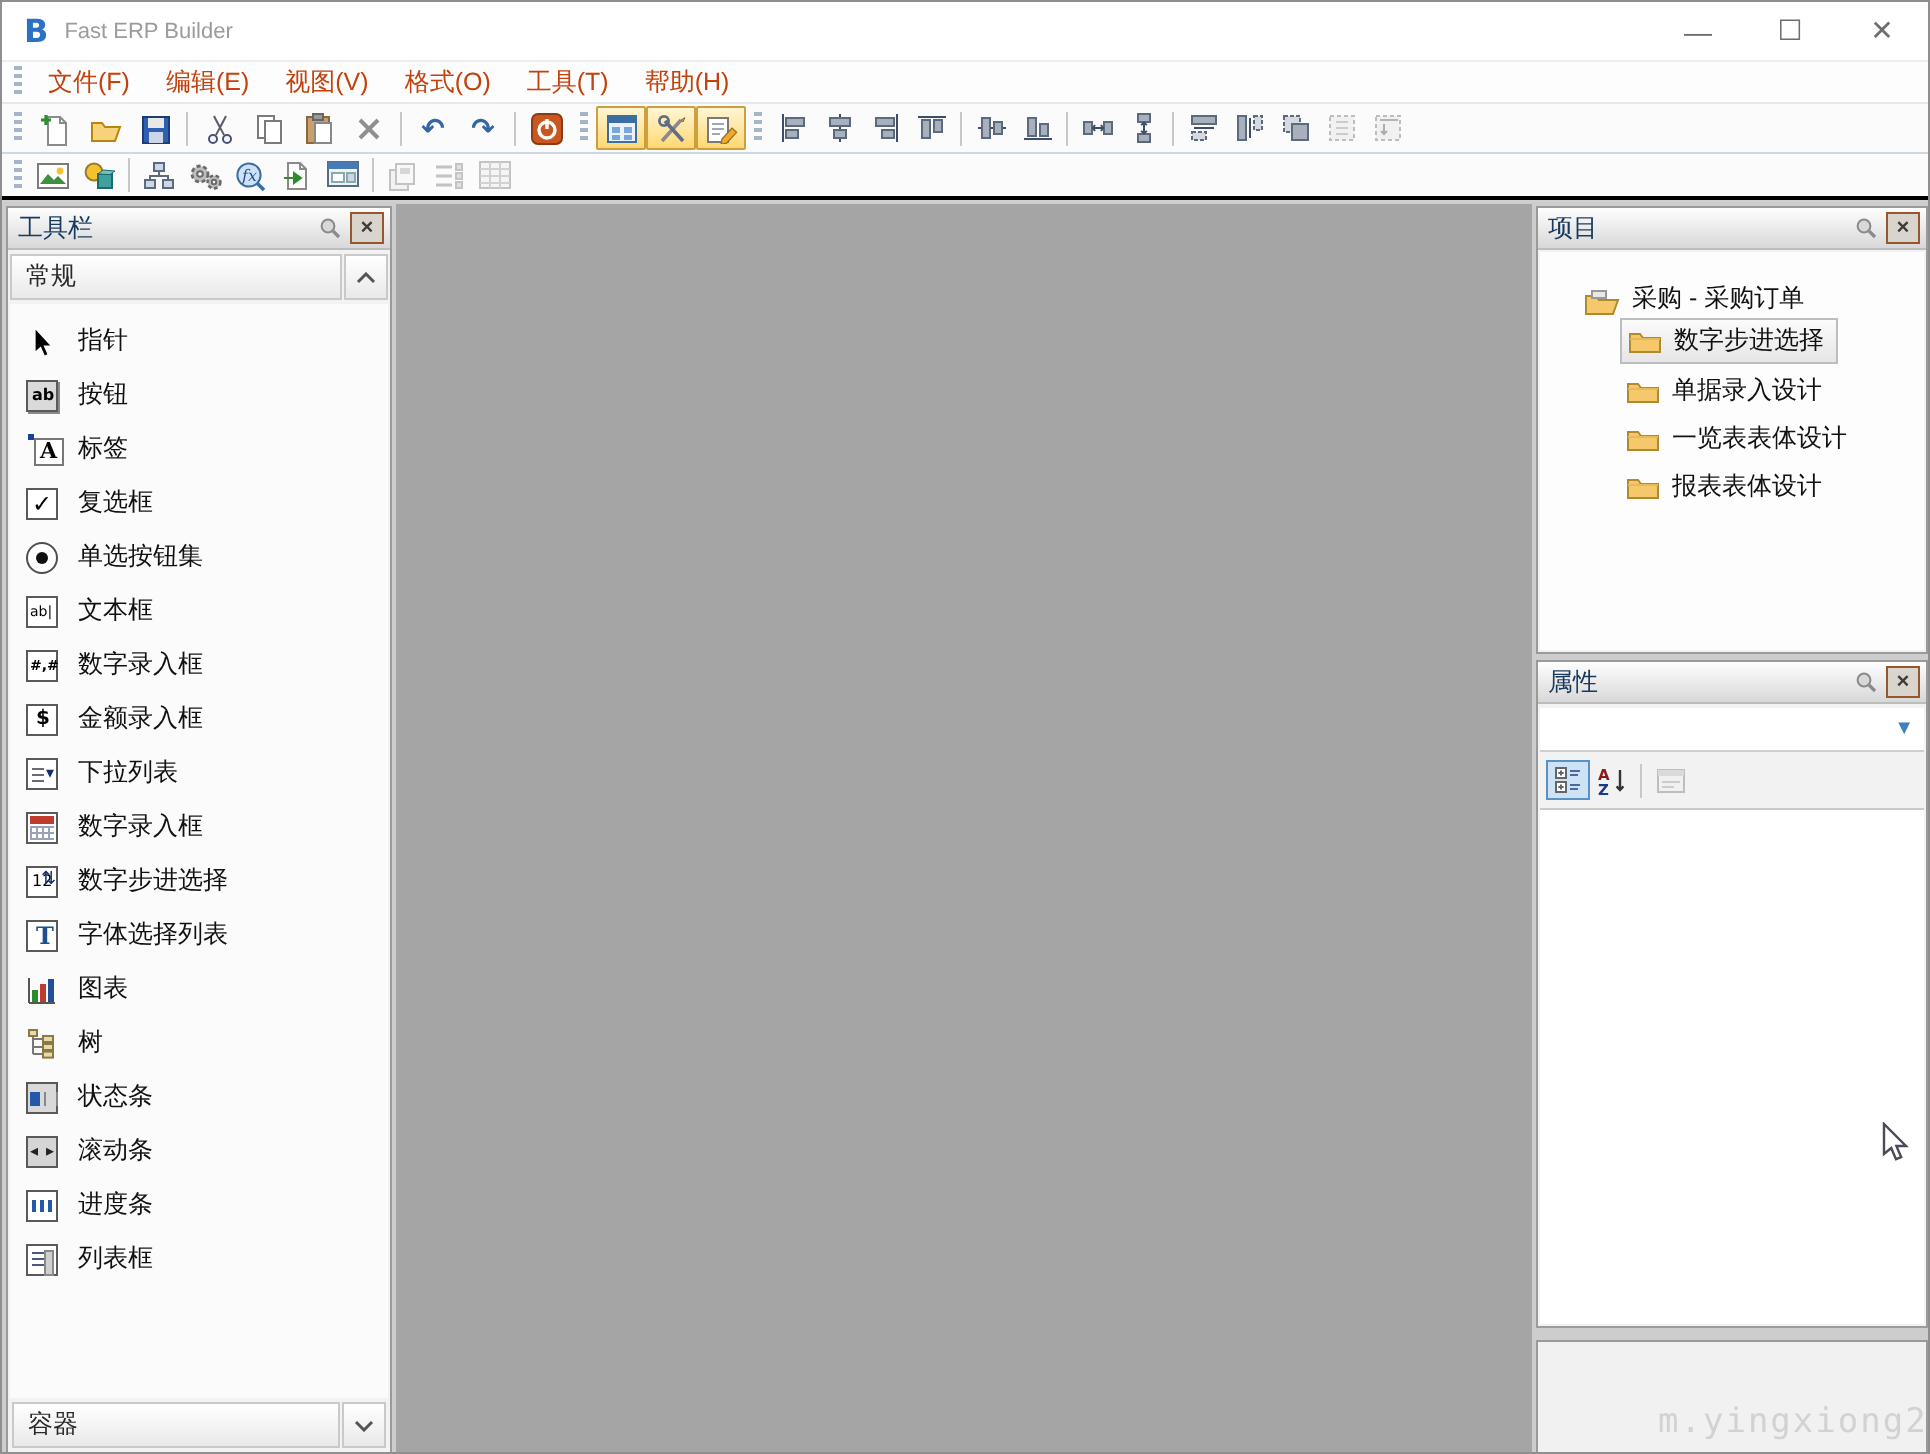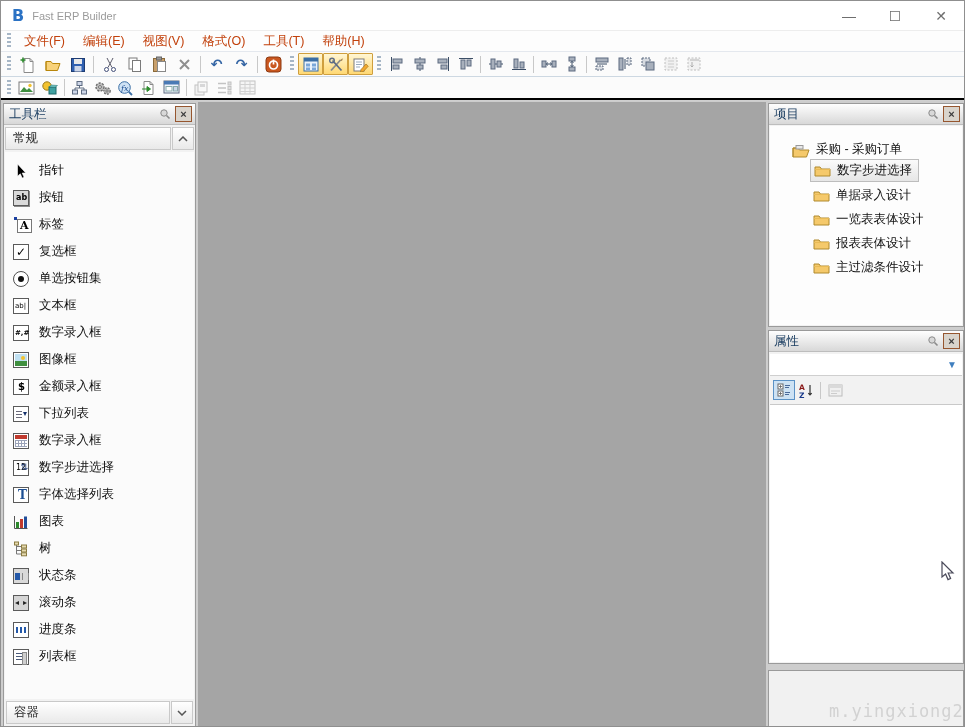--- a/index.html
+++ b/index.html
@@ -475,24 +475,20 @@
         </div>
         <div class="tool-row">
           <span class="ti tib i-text"></span>
           <span class="lbl">文本框</span>
         </div>
         <div class="tool-row">
           <span class="ti tib i-num"></span>
           <span class="lbl">数字录入框</span>
         </div>
         <div class="tool-row">
-          <span class="ti tib i-img"></span>
-          <span class="lbl">图像框</span>
-        </div>
-        <div class="tool-row">
           <span class="ti tib i-cur"></span>
           <span class="lbl">金额录入框</span>
         </div>
         <div class="tool-row">
           <span class="ti tib i-drop"></span>
           <span class="lbl">下拉列表</span>
         </div>
         <div class="tool-row">
           <span class="ti tib i-date"></span>
           <span class="lbl">数字录入框</span>
@@ -601,29 +597,20 @@
         </div>
         <div class="tree-row child">
           <span class="tree-chip">
             <svg width="17" height="13">
                 <path d="M1 3h5l1.5 2H16v7H1z" fill="#f5c96b" stroke="#b08a2e"></path>
                 <path d="M1 5.5h15" stroke="#e8ba55"></path>
               </svg>
             <span class="tlabel">报表表体设计</span>
           </span>
         </div>
-        <div class="tree-row child">
-          <span class="tree-chip">
-            <svg width="17" height="13">
-                <path d="M1 3h5l1.5 2H16v7H1z" fill="#f5c96b" stroke="#b08a2e"></path>
-                <path d="M1 5.5h15" stroke="#e8ba55"></path>
-              </svg>
-            <span class="tlabel">主过滤条件设计</span>
-          </span>
-        </div>
       </div>
     </div>
 
     <div class="panel" style="left:767px;top:229px;width:196px;height:334px">
       <div class="panel-title">
         <span class="t">属性</span>
         <span class="pin">
           <svg width="12" height="12">
               <circle cx="5" cy="5" r="3.2" fill="#d8d8d8" stroke="#8a8a8a"></circle>
               <path d="M7.5 7.5l3 3" stroke="#8a8a8a" stroke-width="1.6"></path>

